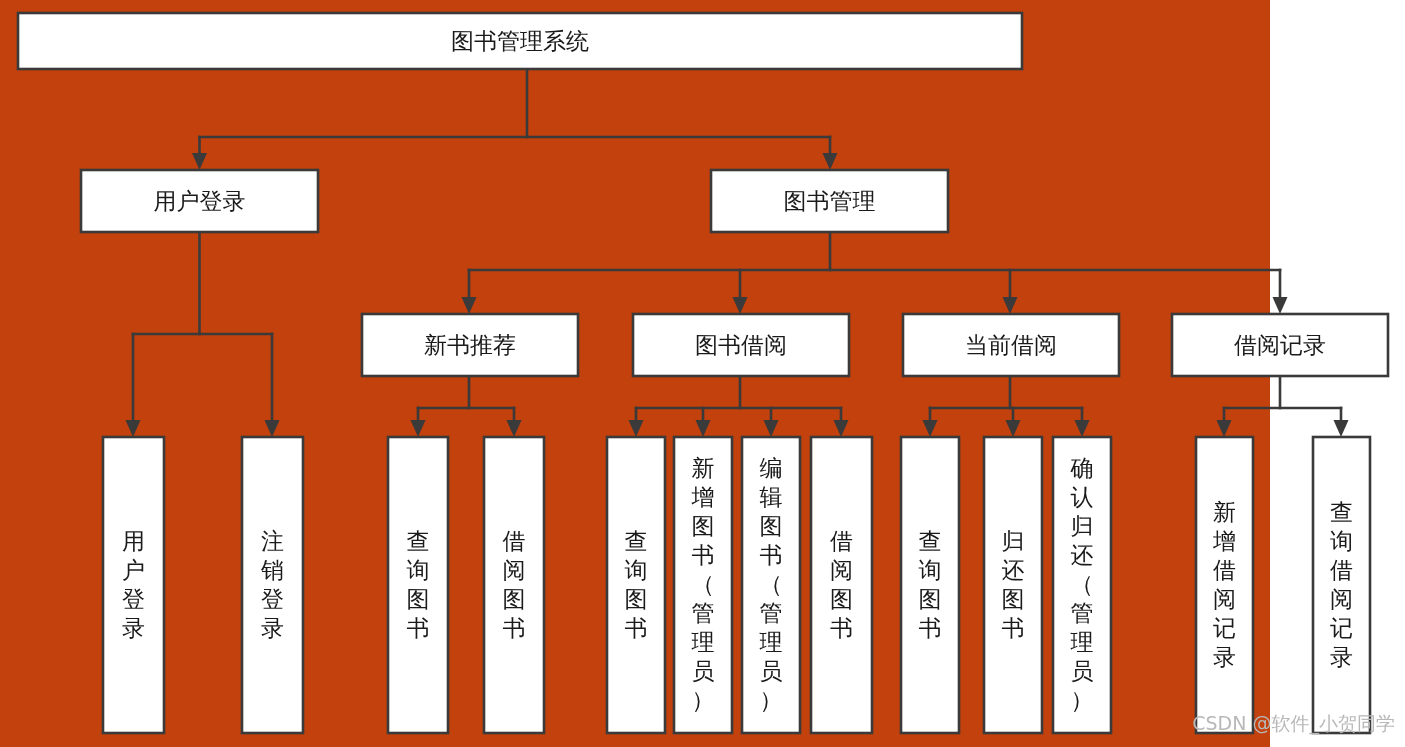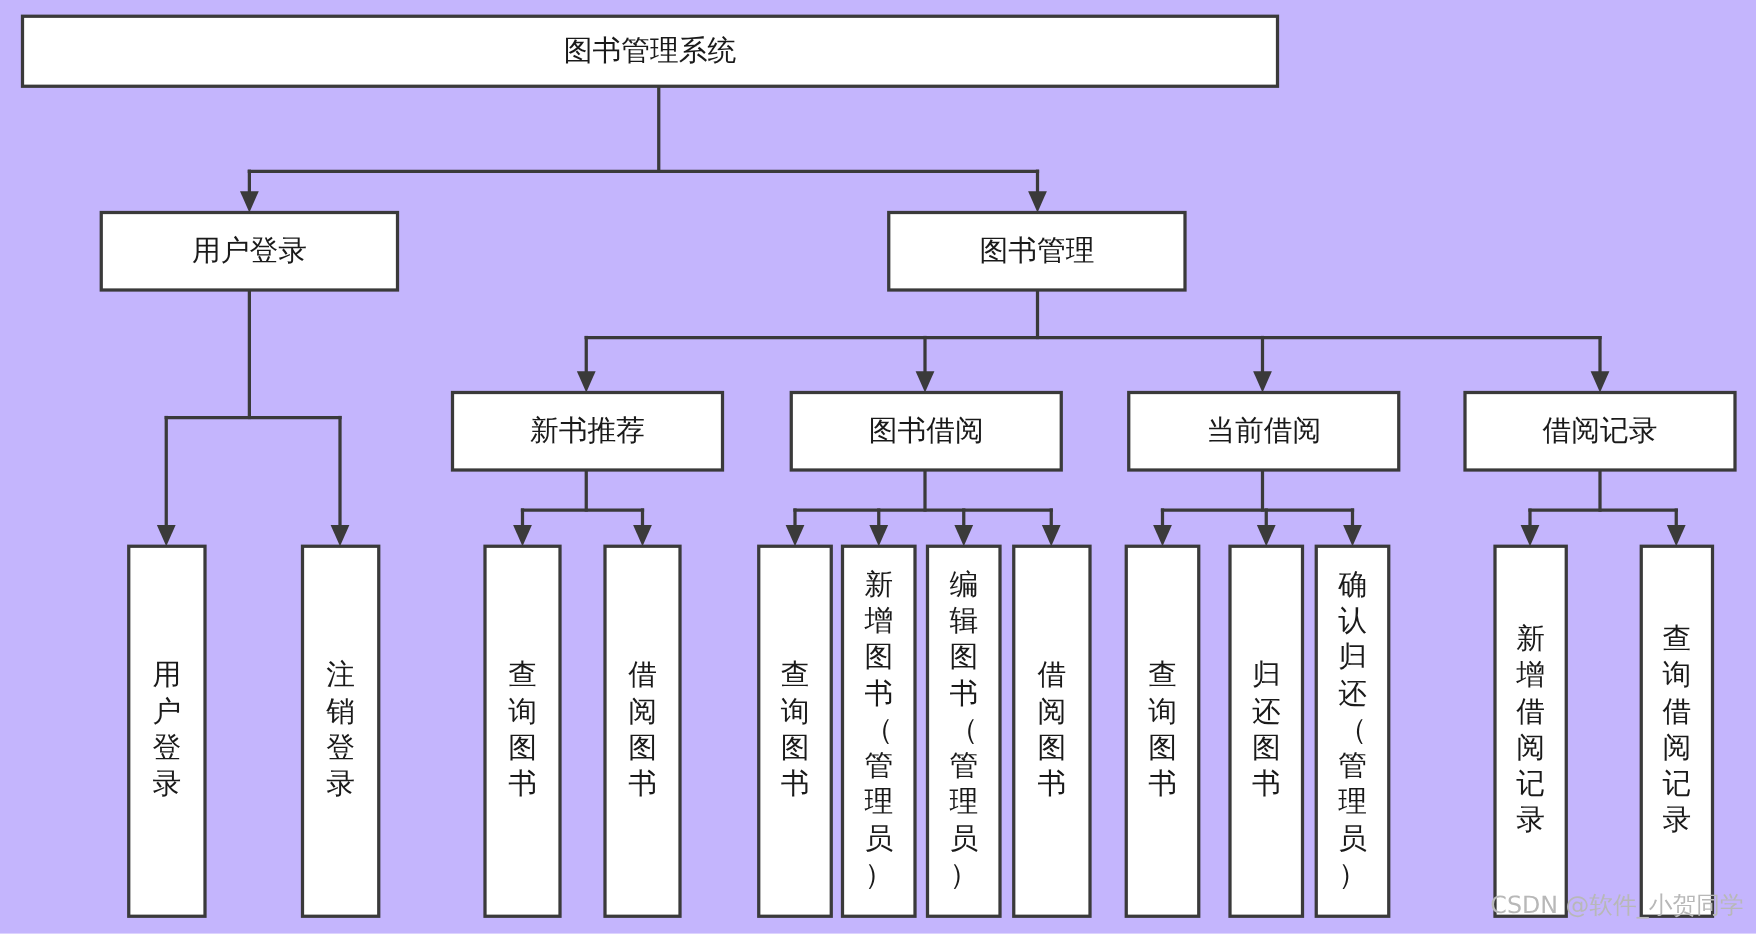--- a/index.html
+++ b/index.html
@@ -9,23 +9,23 @@
     background: #ffffff;
   }
   body {
     width: 1405px;
     height: 747px;
     overflow: hidden;
     font-family: "DejaVu Sans", "Liberation Sans", sans-serif;
   }
   #diagram-root {
     position: relative;
-    width: 1405px;
+    width: 1270px;
     height: 747px;
-    background: #c4b5fd;
+    background: #c2410c;
   }
   svg.diagram-canvas {
     position: absolute;
     top: 0;
     left: 0;
     width: 1405px;
     height: 747px;
     display: block;
   }
   .node-box {

